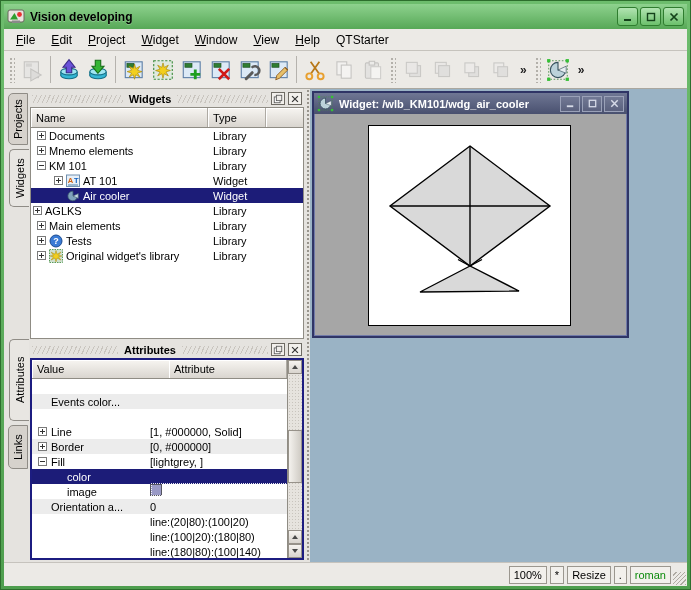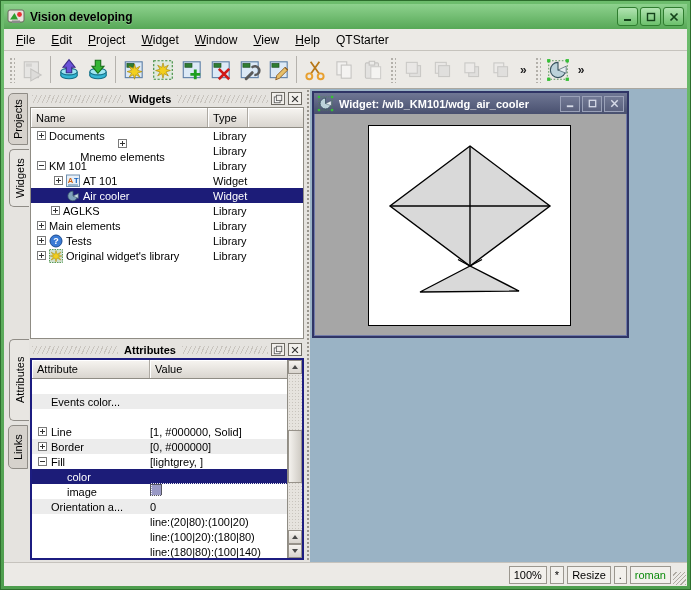--- a/index.html
+++ b/index.html
@@ -32,21 +32,21 @@
   .dockcol{width:277px;display:flex;flex-direction:column;flex:none;padding:1px 2px 2px 1px;}
   .dock-title{height:17px;display:flex;align-items:center;gap:3px;padding:0 2px;flex:none;}
   .hatch{flex:1;height:8px;background:repeating-linear-gradient(115deg,#c9c5bf 0 1px,transparent 1px 4px);}
   .dock-title-text{font-size:11px;font-weight:bold;padding:0 3px;}
   .dock-btn{width:14px;height:13px;border:1px solid #6e6b64;background:#f2f0ec;display:flex;align-items:center;justify-content:center;}
   .dock-btn .icn{width:10px;height:10px;}
   .widgets-dock{height:249px;display:flex;flex-direction:column;flex:none;}
   .tree{flex:1;background:#fff;border:1px solid #8f8c84;display:flex;flex-direction:column;overflow:hidden;}
   .thead{display:flex;height:20px;flex:none;background:linear-gradient(#f7f5f1,#d9d5cf);border-bottom:1px solid #8f8c84;}
   .th{padding:2px 5px;border-right:1px solid #aeaaa3;display:flex;align-items:center;box-shadow:inset 1px 1px 0 #fff;}
-  .th-name{width:177px;}.th-type{width:40px;}.th-stub{flex:1;border-right:none;}
+  .th-name{width:177px;}.th-type{width:58px;}.th-stub{flex:1;border-right:none;}
   .trow{display:flex;height:15px;align-items:center;flex:none;}
   .trow.selected{background:#1c1c78;color:#fff;}
   .tname{width:177px;display:flex;align-items:center;gap:3px;overflow:hidden;white-space:nowrap;}
   .ttype{flex:1;padding-left:5px;}
   .expander{width:9px;height:9px;flex:none;}
   .expander .icn,.exp-sp{width:9px;height:9px;display:block;}
   .ticon{width:14px;height:14px;flex:none;}
   .ticon .icn{width:14px;height:14px;display:block;}
   
   .attrs-dock{flex:1;display:flex;flex-direction:column;min-height:0;margin-top:2px;}
@@ -351,21 +351,21 @@
                         <rect x="0.5" y="0.5" width="8" height="8" fill="#fff" stroke="#7a7a7a"></rect>
                         <path d="M2 4.5 H7 M4.5 2 V7" stroke="#333"></path>
                       </svg>
                     </span>
                   </span>
                   <span>Documents</span>
                 </div>
                 <div class="ttype">Library</div>
               </div>
               <div class="trow">
-                <div class="tname" style="padding-left: 6px; flex-direction: column;">
+                <div class="tname" style="padding-left: 6px;">
                   <span class="expander">
                     <span class="icn">
                       <svg viewBox="0 0 9 9">
                         <rect x="0.5" y="0.5" width="8" height="8" fill="#fff" stroke="#7a7a7a"></rect>
                         <path d="M2 4.5 H7 M4.5 2 V7" stroke="#333"></path>
                       </svg>
                     </span>
                   </span>
                   <span>Mnemo elements</span>
                 </div>
@@ -418,21 +418,21 @@
                         <path d="M11.5 7 A4.8 4.8 0 1 1 7 2.2 L7 7 Z" fill="#7fa3bc" stroke="#3c5a6e" stroke-width="0.8"></path>
                         <path d="M7 7 L12.3 4.6 L12.3 9.4 Z" fill="#c6d8e2" stroke="#3c5a6e" stroke-width="0.6"></path>
                       </svg>
                     </span>
                   </span>
                   <span>Air cooler</span>
                 </div>
                 <div class="ttype">Widget</div>
               </div>
               <div class="trow">
-                <div class="tname" style="padding-left: 20px;">
+                <div class="tname" style="padding-left: 2px;">
                   <span class="expander">
                     <span class="icn">
                       <svg viewBox="0 0 9 9">
                         <rect x="0.5" y="0.5" width="8" height="8" fill="#fff" stroke="#7a7a7a"></rect>
                         <path d="M2 4.5 H7 M4.5 2 V7" stroke="#333"></path>
                       </svg>
                     </span>
                   </span>
                   <span>AGLKS</span>
                 </div>
@@ -517,22 +517,22 @@
               <span class="icn">
                 <svg viewBox="0 0 12 12">
                   <path d="M2.5 2.5 L9.5 9.5 M9.5 2.5 L2.5 9.5" stroke="#333" stroke-width="1.4"></path>
                 </svg>
               </span>
             </span>
         </div>
         <div class="attr-table">
           <div class="attr-main">
             <div class="ahead">
+              <div class="ah ah-val">Value</div>
               <div class="ah ah-attr">Attribute</div>
-              <div class="ah ah-val">Value</div>
             </div>
             <div id="attr-rows">
                 <div class="arow">
                   <div class="acol1" style="padding-left: 19px;">
                     <span></span>
                   </div>
                   <div class="acol2">
                     <span></span>
                   </div>
                 </div>

